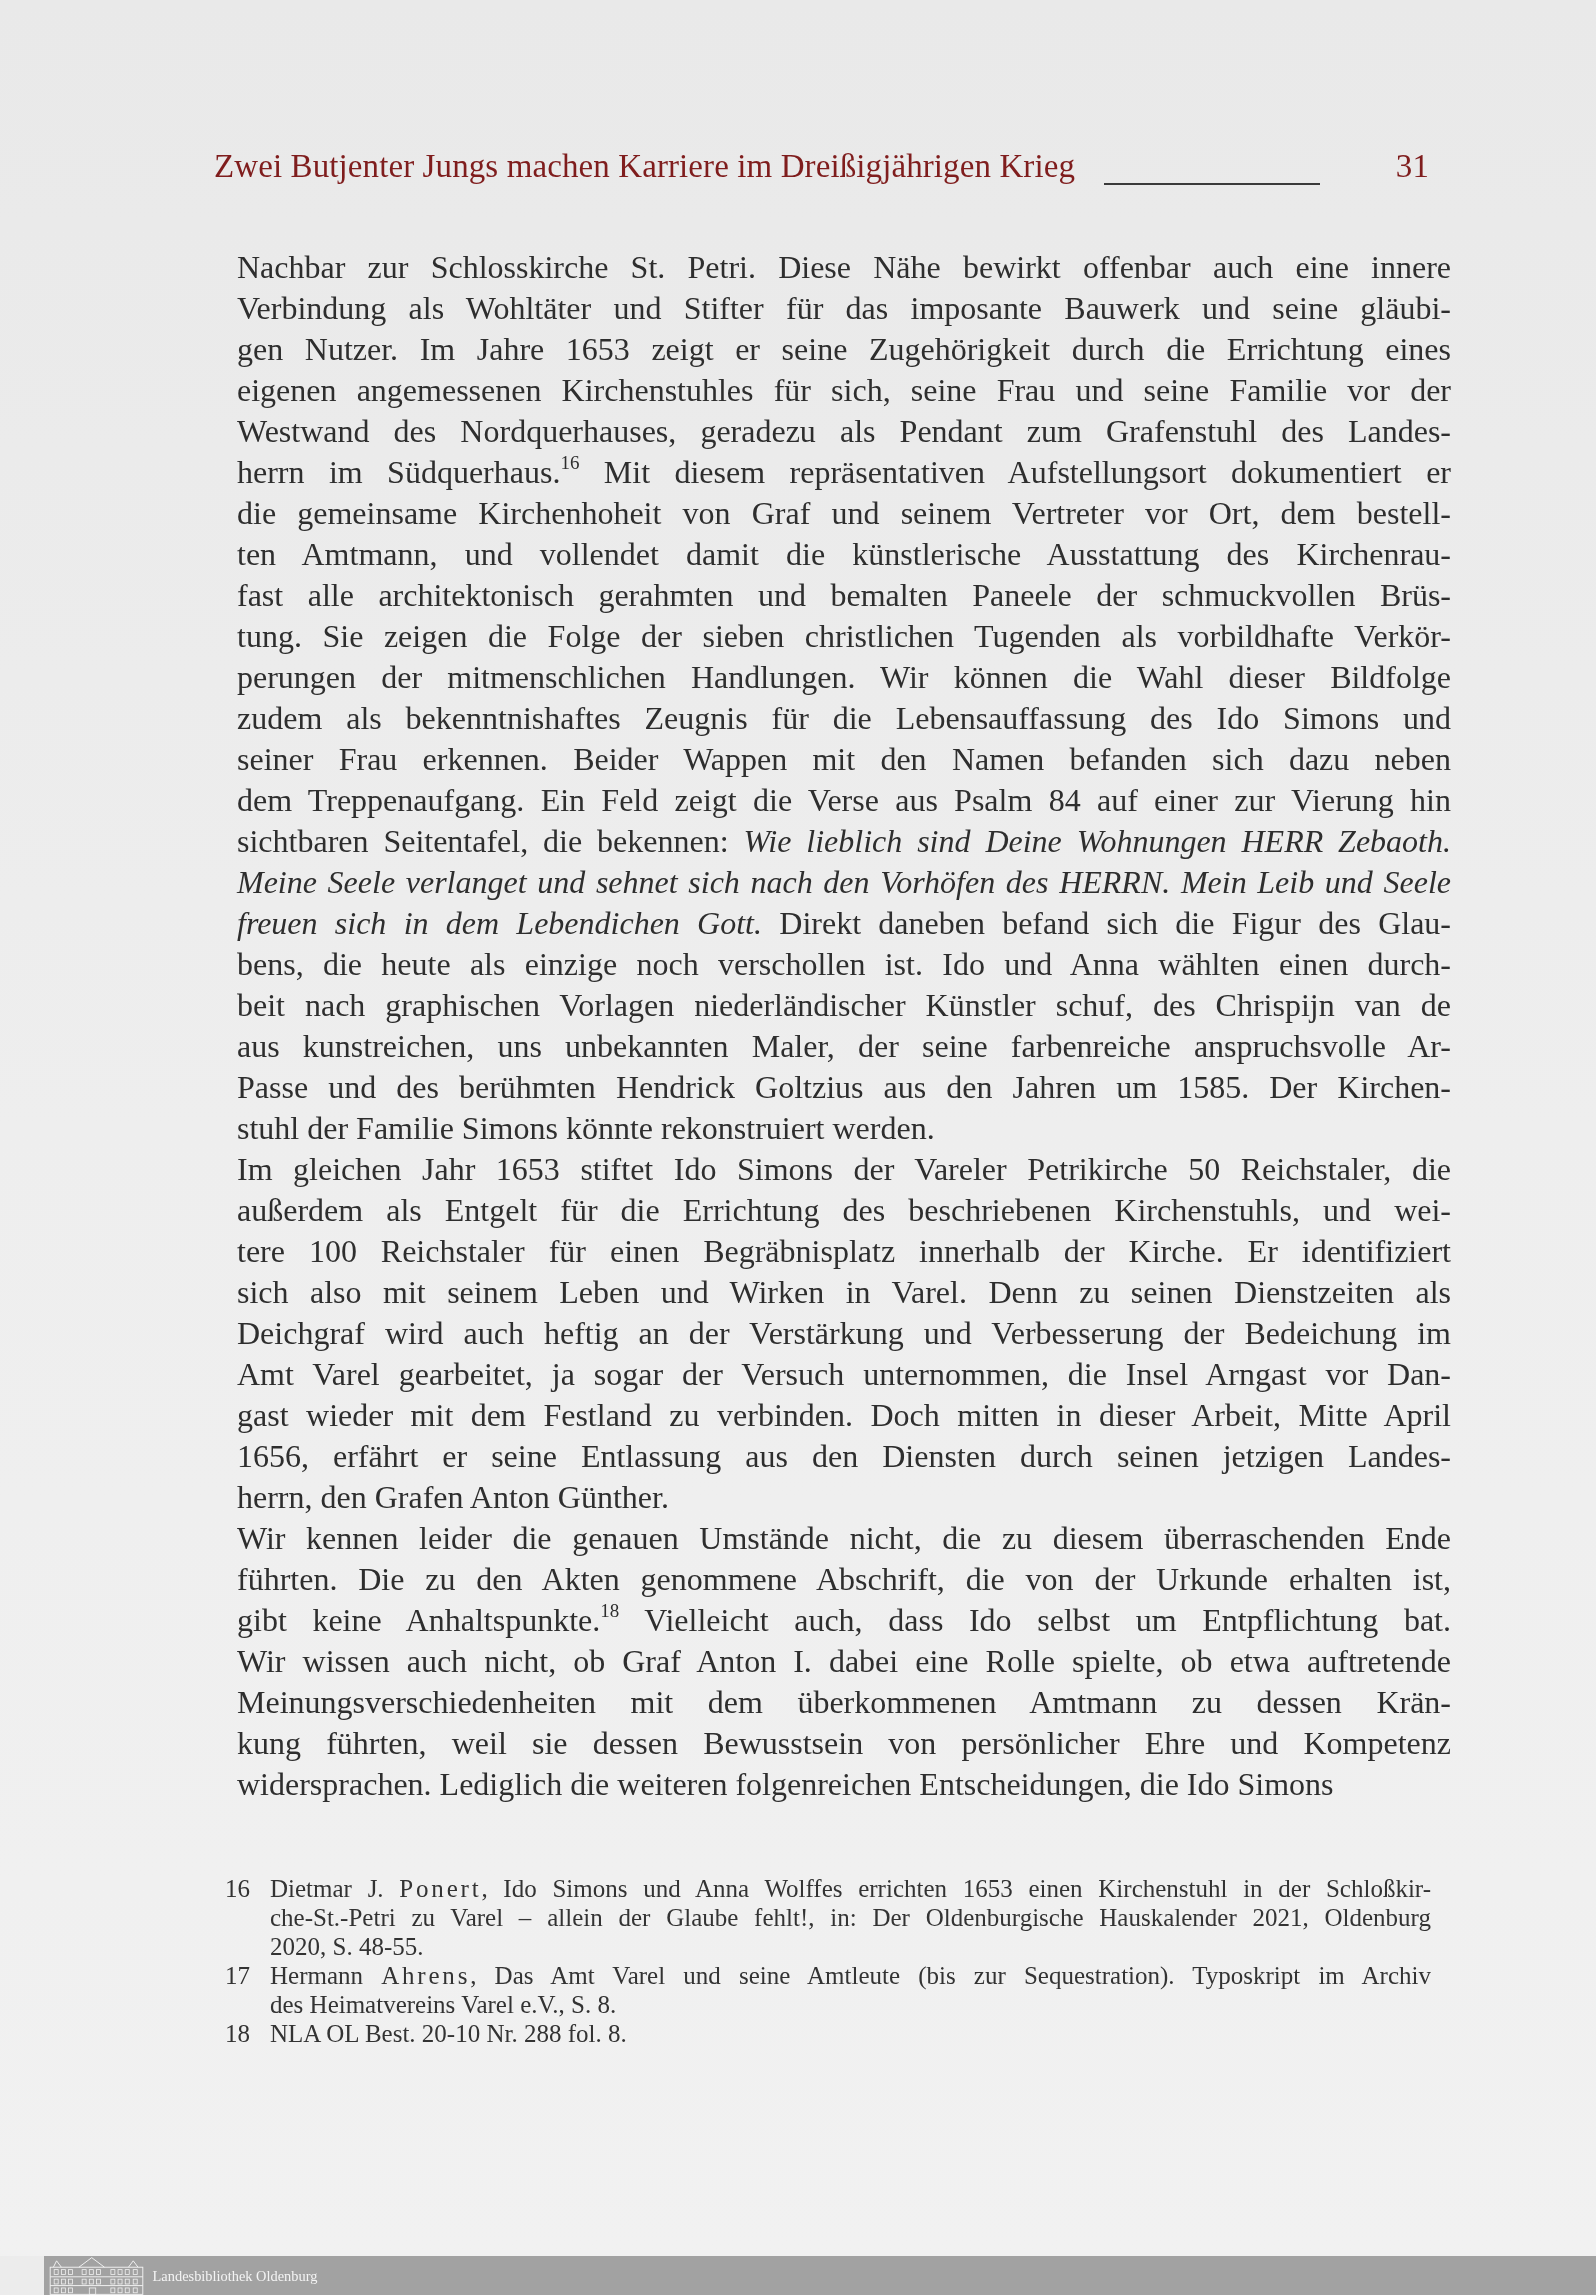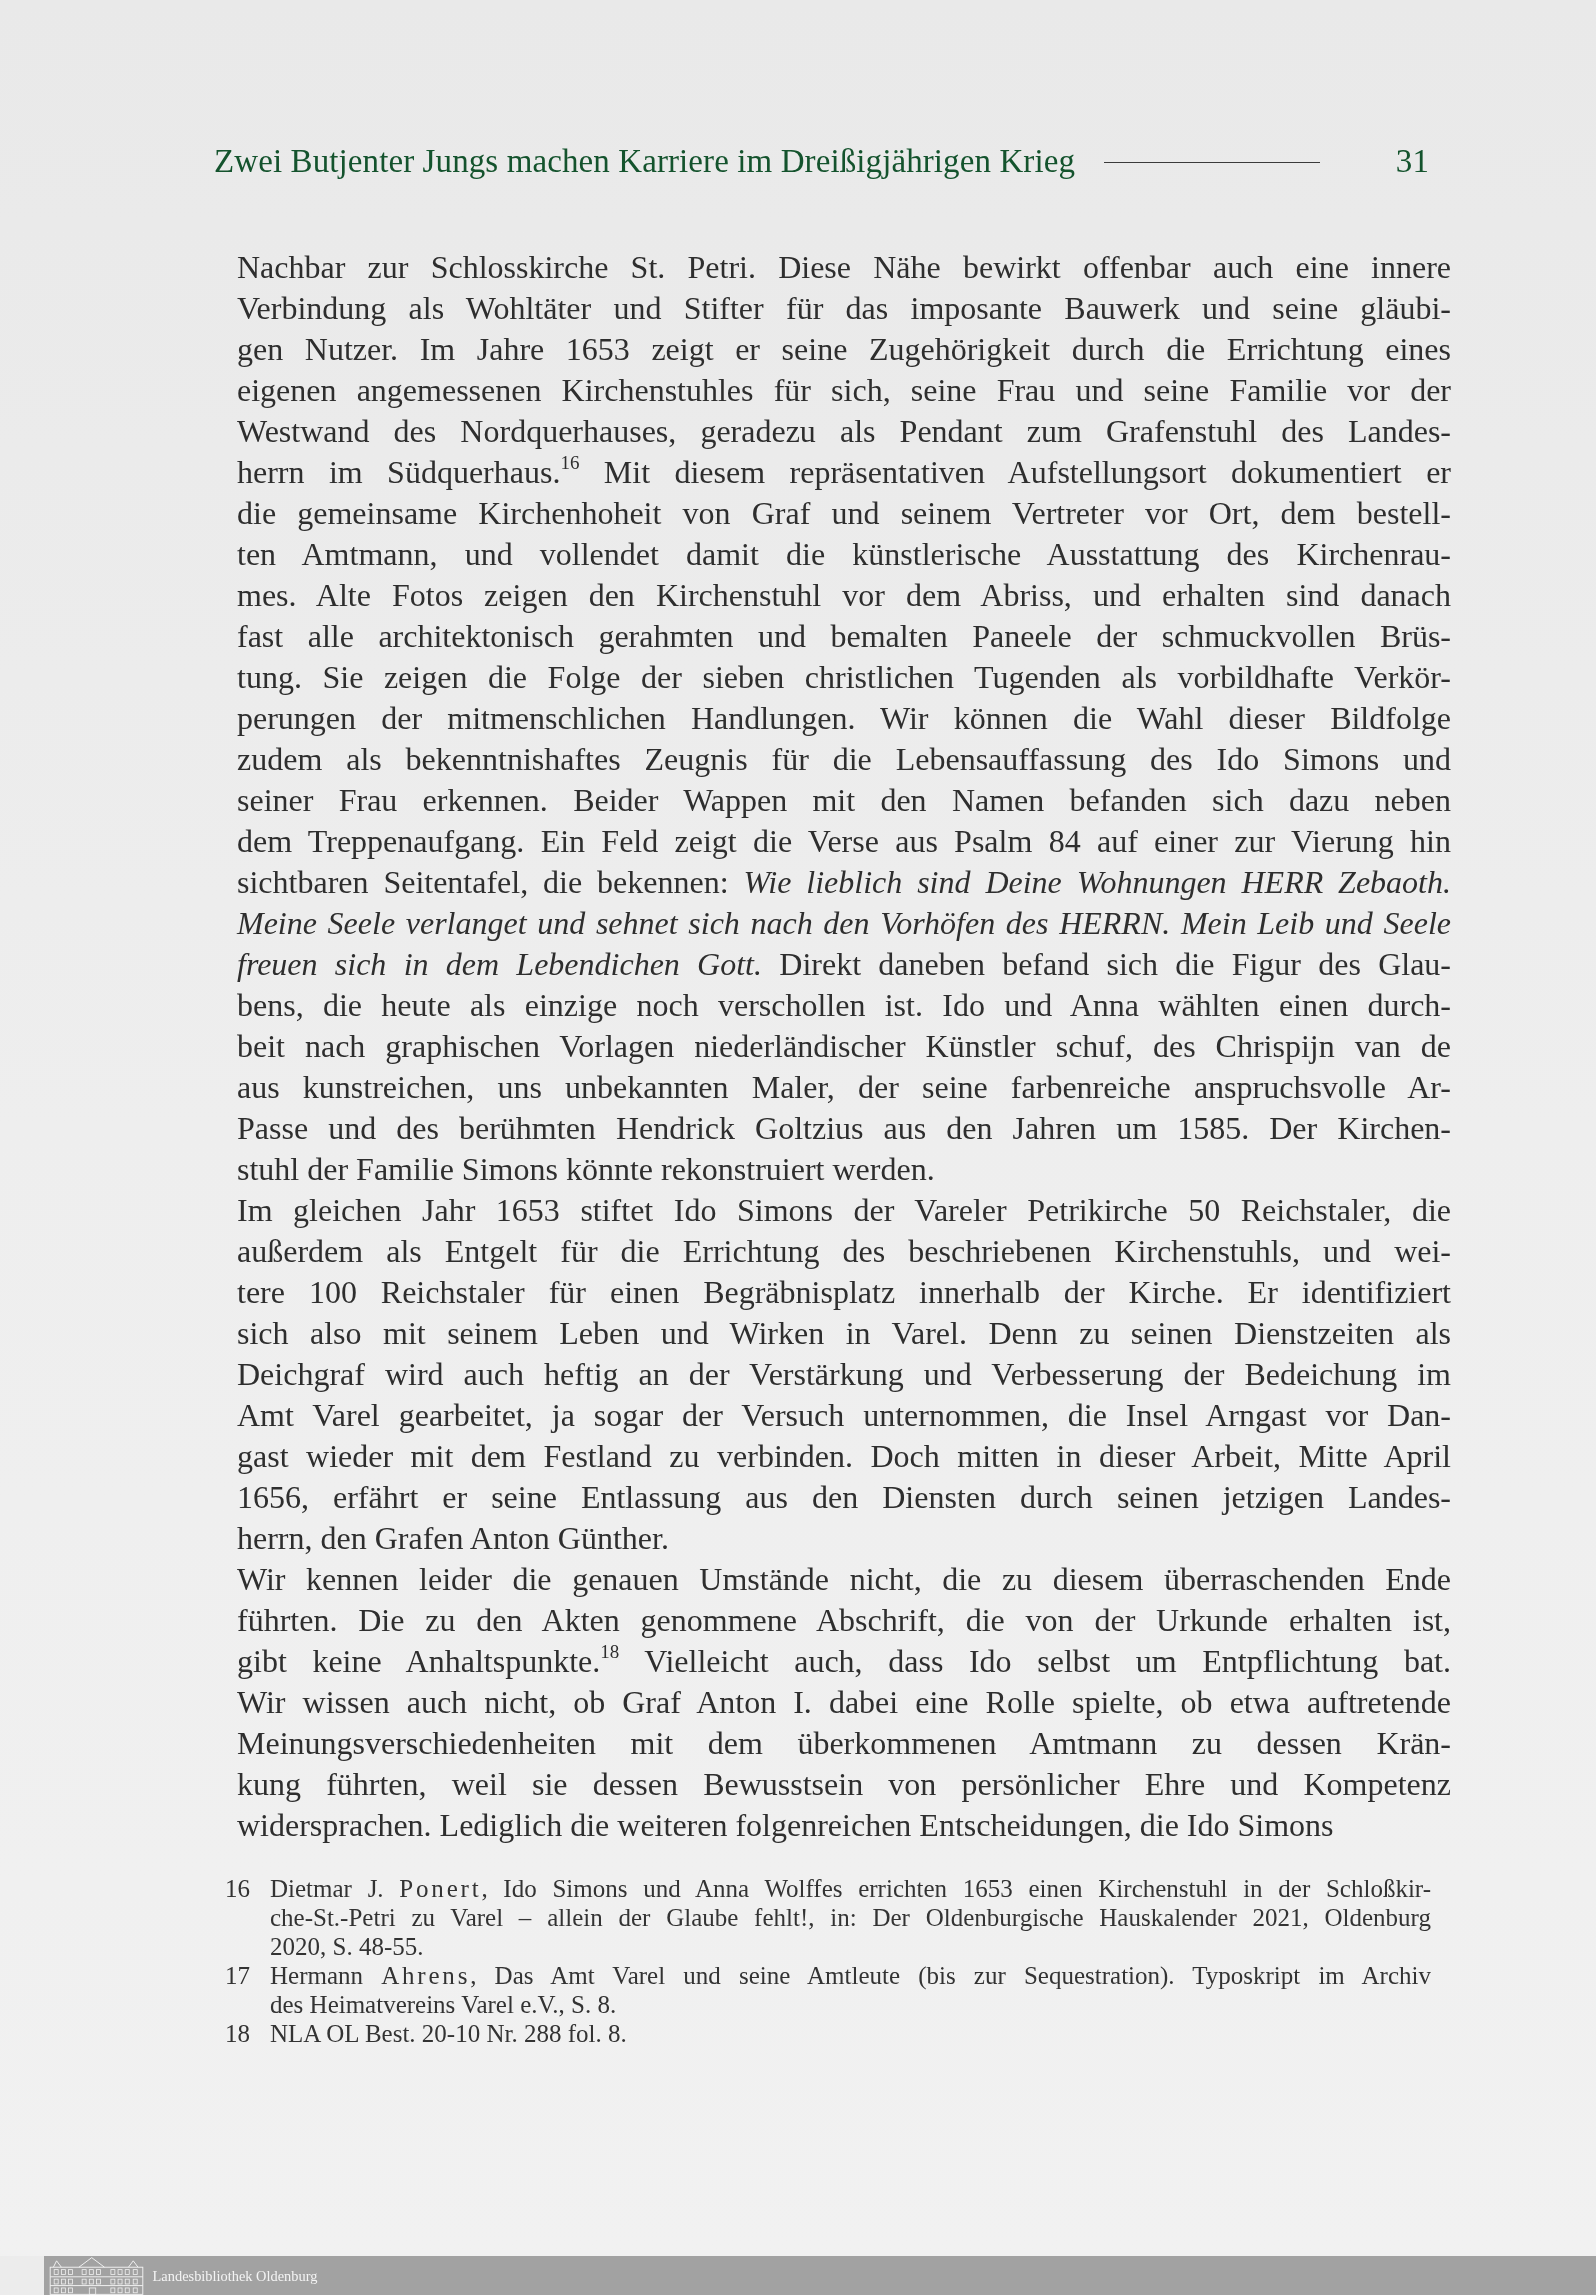--- a/index.html
+++ b/index.html
@@ -8,22 +8,22 @@
     background: #ececec;
     font-family: "Liberation Serif", "DejaVu Serif", serif;
     color: #2f2f2f;
   }
   .page-bg {
     position: absolute; left: 0; top: 0; width: 1597px; height: 2256px;
     background: linear-gradient(180deg, #e9e9e9 0%, #eeeeee 50%, #f1f1f1 100%);
   }
   .running-header {
     position: absolute; left: 214px; top: 137px; width: 1215px; height: 48px;
-    display: flex; align-items: center;
-    font-size: 33px; color: #14532d; letter-spacing: 0.1px;
+    display: flex; align-items: flex-end;
+    font-size: 33px; color: #7f1d1d; letter-spacing: 0.1px;
   }
   .running-header .title { white-space: nowrap; }
   .running-header .rule {
     height: 1.6px; background: #3a3a3a; width: 216px; margin-left: 29px; margin-top: 3.2px;
   }
   .running-header .page-num { margin-left: auto; font-size: 33px; }
 
   .body-text {
     position: absolute; left: 217px; top: 247px; width: 1214px;
     font-size: 32px; line-height: 41px; color: #2e2e2e; margin-left: 20px;
@@ -67,21 +67,20 @@
 
 <div class="body-text" id="body-text">
     <span class="line"><span>Nachbar zur Schlosskirche St. Petri. Diese Nähe bewirkt offenbar auch eine innere</span></span>
     <span class="line"><span>Verbindung als Wohltäter und Stifter für das imposante Bauwerk und seine gläubi-</span></span>
     <span class="line"><span>gen Nutzer. Im Jahre 1653 zeigt er seine Zugehörigkeit durch die Errichtung eines</span></span>
     <span class="line"><span>eigenen angemessenen Kirchenstuhles für sich, seine Frau und seine Familie vor der</span></span>
     <span class="line"><span>Westwand des Nordquerhauses, geradezu als Pendant zum Grafenstuhl des Landes-</span></span>
     <span class="line"><span>herrn im Südquerhaus.</span><sup>16</sup><span> Mit diesem repräsentativen Aufstellungsort dokumentiert er</span></span>
     <span class="line"><span>die gemeinsame Kirchenhoheit von Graf und seinem Vertreter vor Ort, dem bestell-</span></span>
     <span class="line"><span>ten Amtmann, und vollendet damit die künstlerische Ausstattung des Kirchenrau-</span></span>
-    <span class="line"><span>mes. Alte Fotos zeigen den Kirchenstuhl vor dem Abriss, und erhalten sind danach</span></span>
     <span class="line"><span>fast alle architektonisch gerahmten und bemalten Paneele der schmuckvollen Brüs-</span></span>
     <span class="line"><span>tung. Sie zeigen die Folge der sieben christlichen Tugenden als vorbildhafte Verkör-</span></span>
     <span class="line"><span>perungen der mitmenschlichen Handlungen. Wir können die Wahl dieser Bildfolge</span></span>
     <span class="line"><span>zudem als bekenntnishaftes Zeugnis für die Lebensauffassung des Ido Simons und</span></span>
     <span class="line"><span>seiner Frau erkennen. Beider Wappen mit den Namen befanden sich dazu neben</span></span>
     <span class="line"><span>dem Treppenaufgang. Ein Feld zeigt die Verse aus Psalm 84 auf einer zur Vierung hin</span></span>
     <span class="line"><span>sichtbaren Seitentafel, die bekennen: </span><i>Wie lieblich sind Deine Wohnungen HERR Zebaoth.</i></span>
     <span class="line"><i>Meine Seele verlanget und sehnet sich nach den Vorhöfen des HERRN. Mein Leib und Seele</i></span>
     <span class="line"><i>freuen sich in dem Lebendichen Gott.</i><span> Direkt daneben befand sich die Figur des Glau-</span></span>
     <span class="line"><span>bens, die heute als einzige noch verschollen ist. Ido und Anna wählten einen durch-</span></span>

